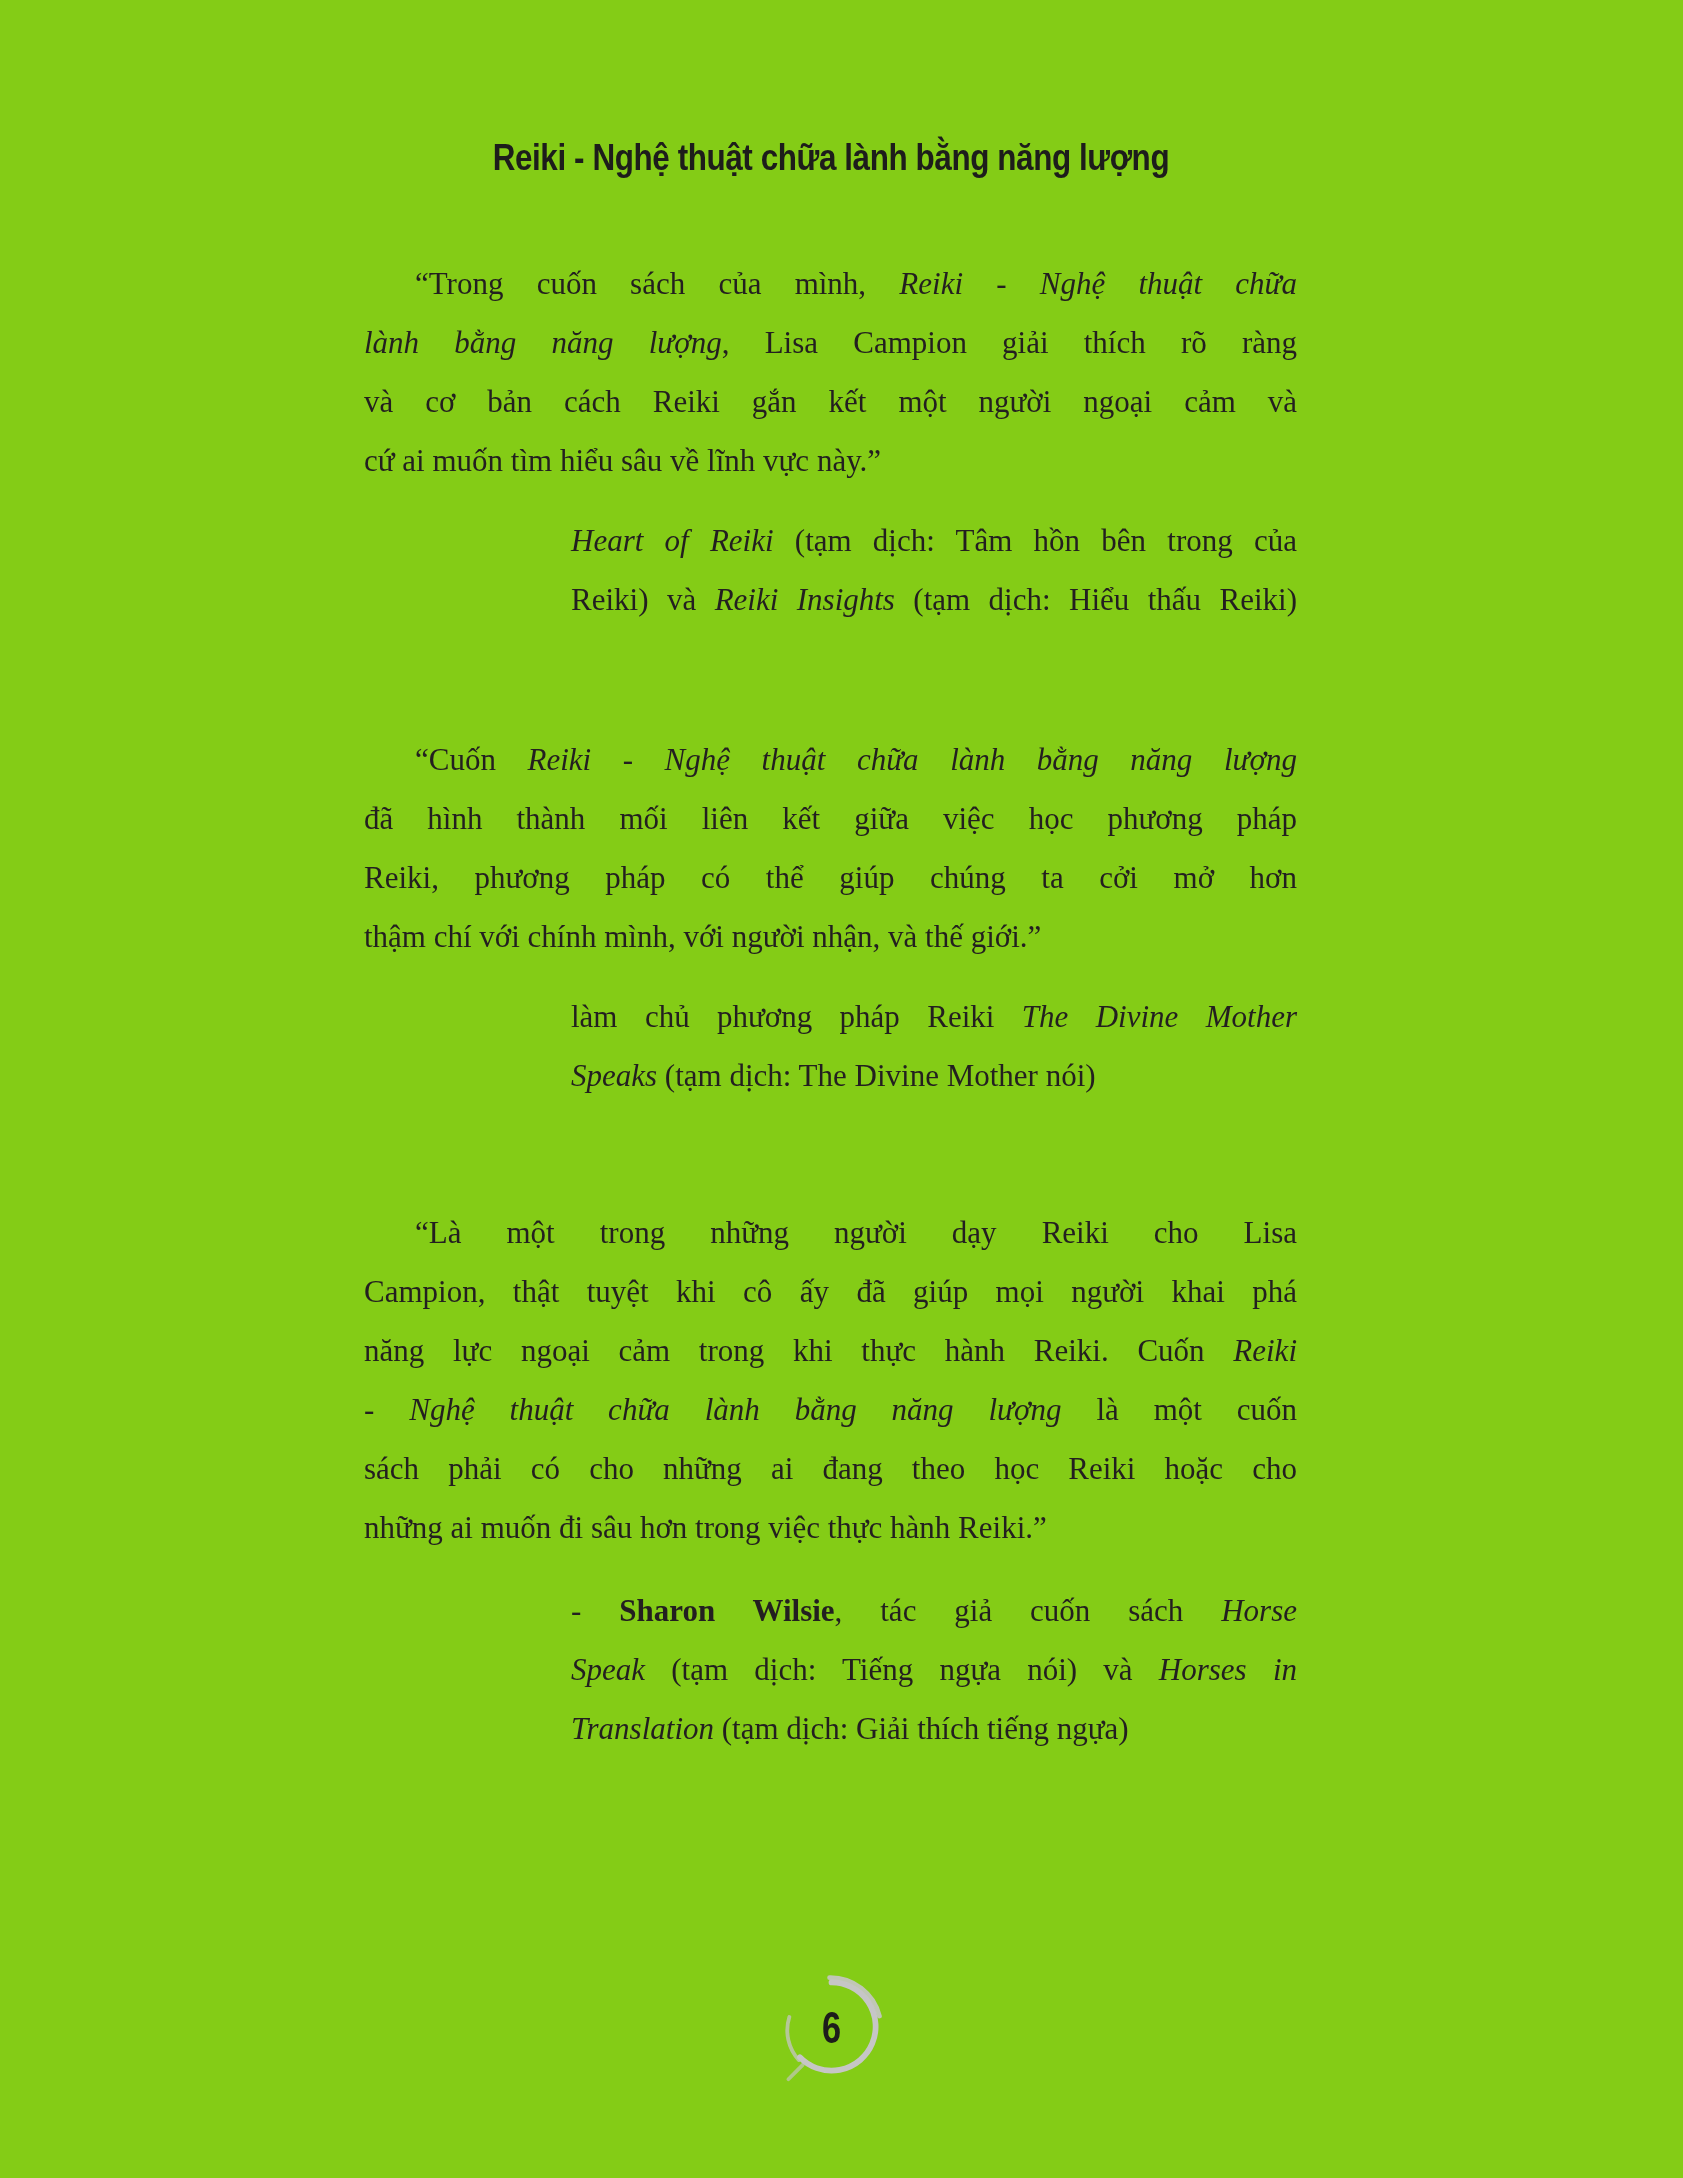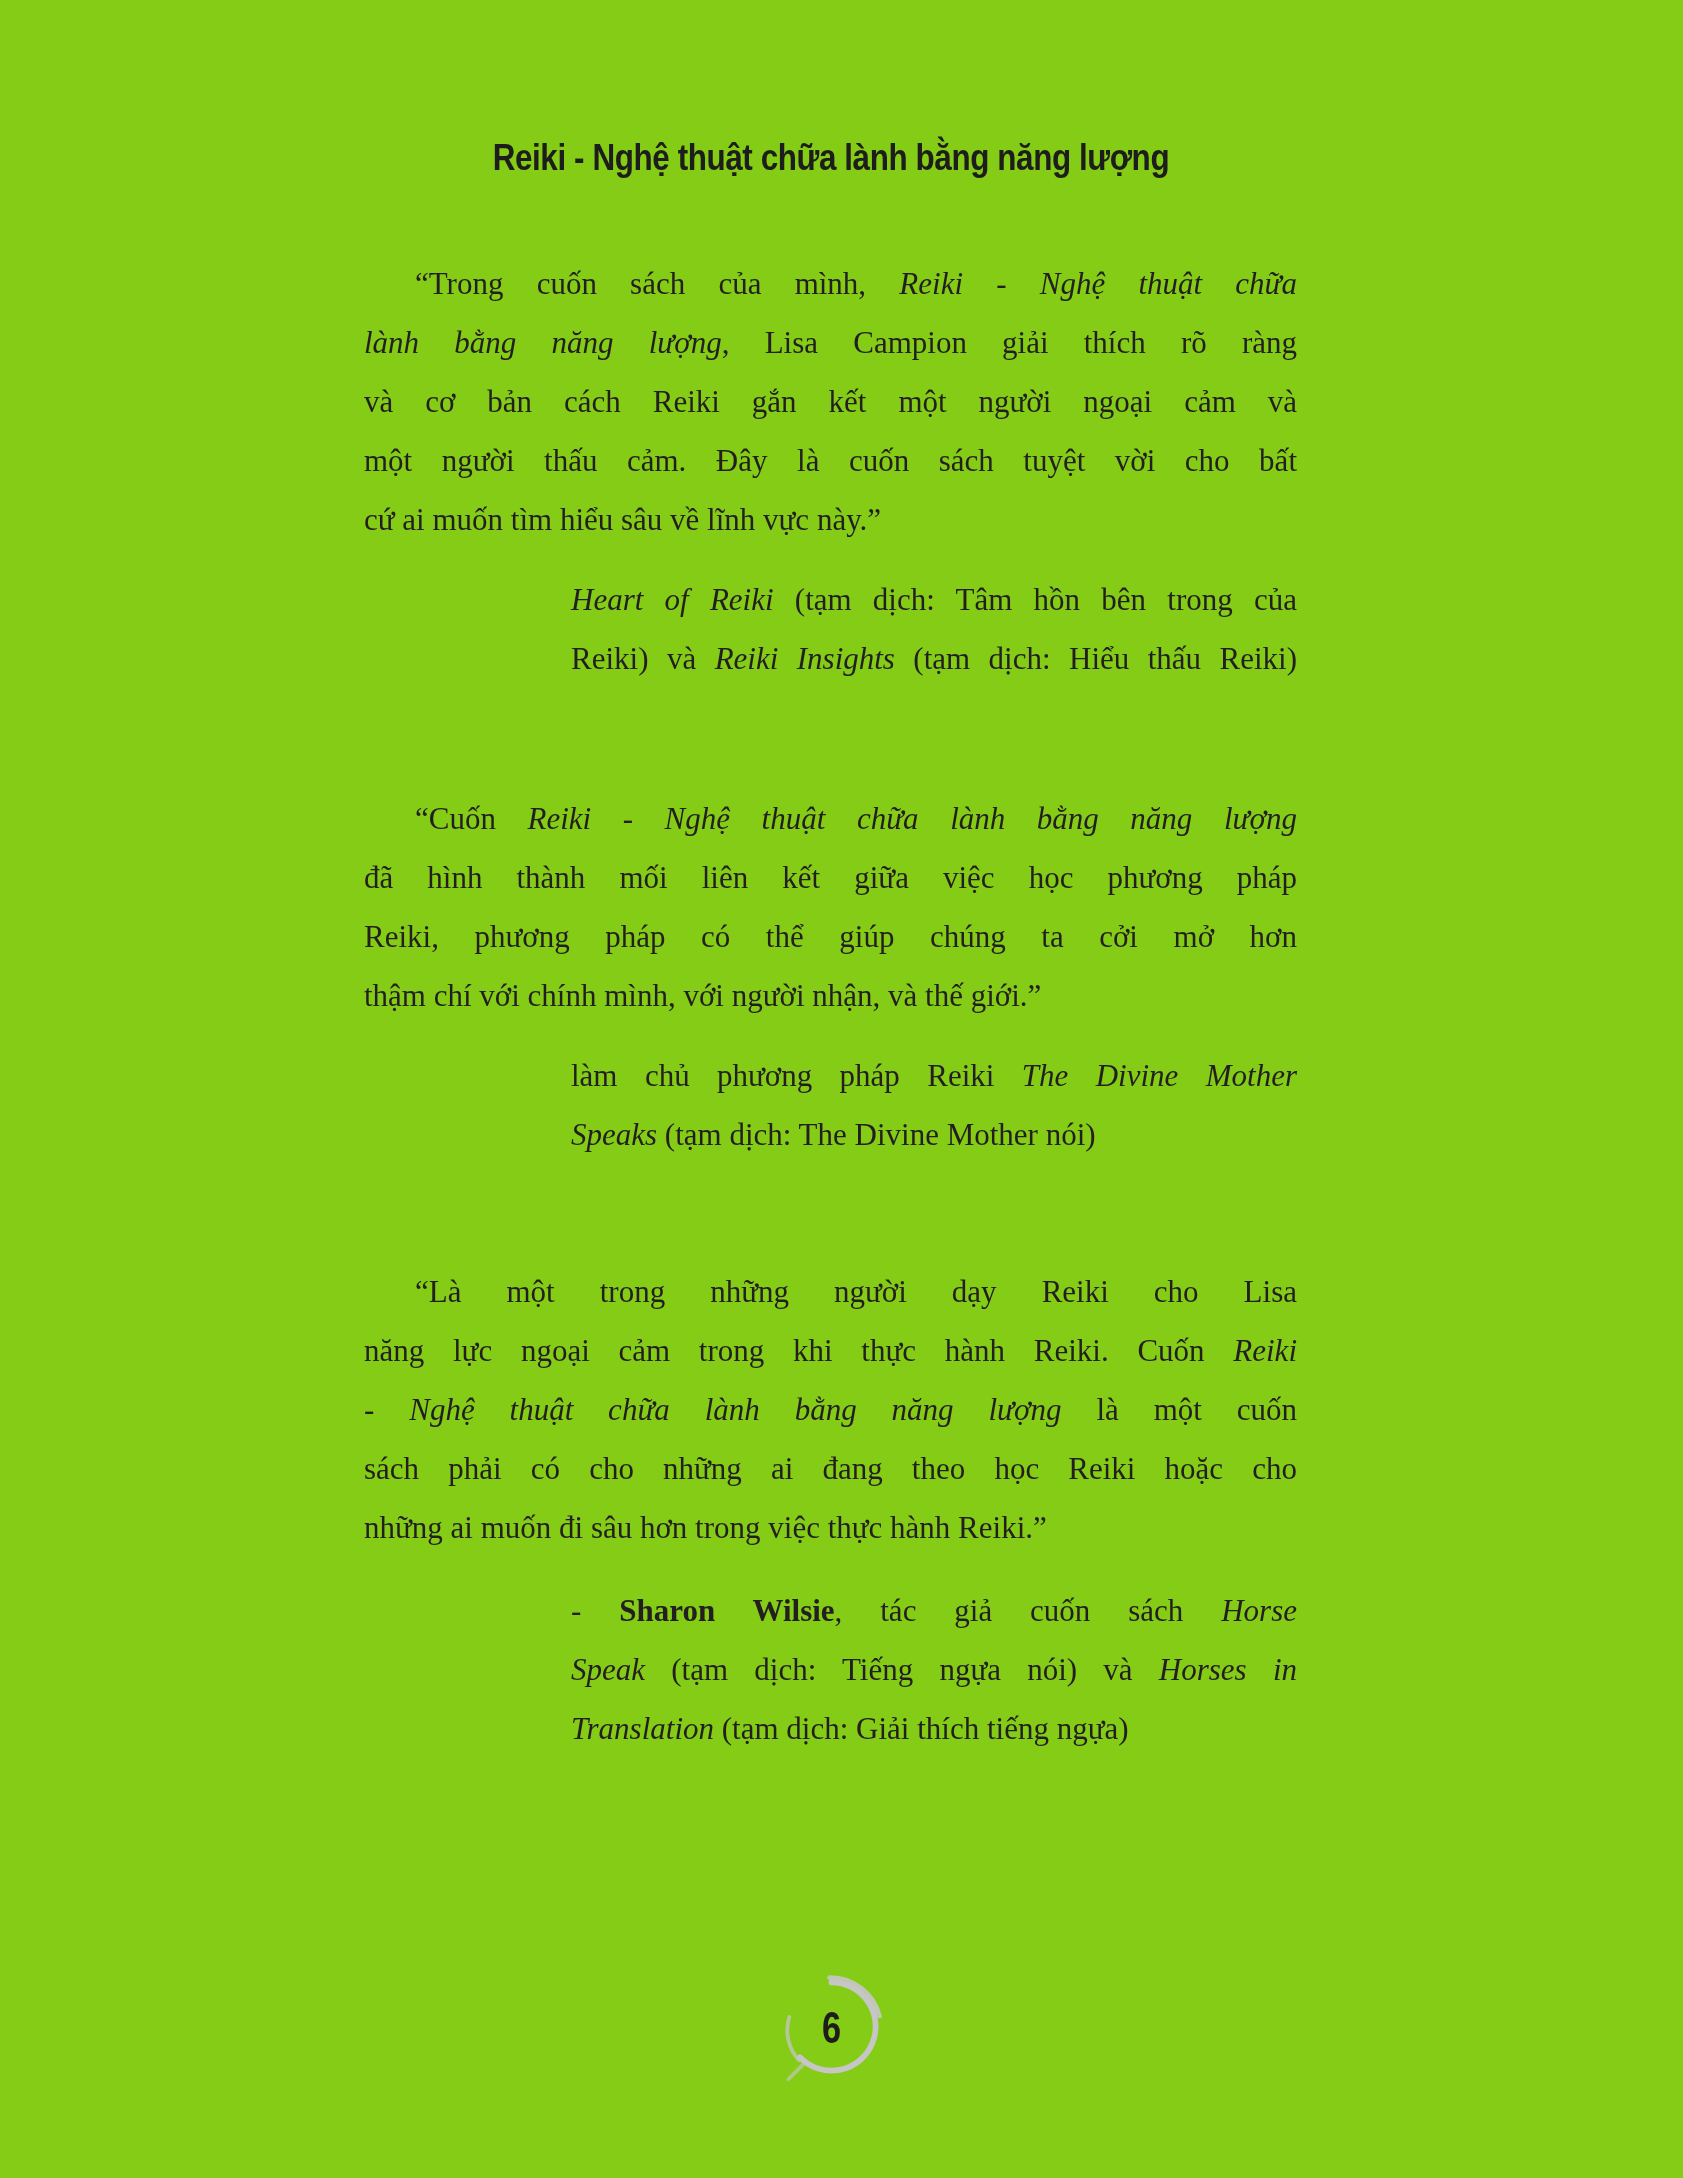--- a/index.html
+++ b/index.html
@@ -70,39 +70,39 @@
 
   <div class="header">
     <span class="htext">Reiki - Nghệ thuật chữa lành bằng năng lượng</span>
   </div>
 
   <div id="content">
       <div class="block quote q1">
         <div class="line just indent"><span class="seg s-n">“Trong cuốn sách của mình, </span><span class="seg s-i">Reiki - Nghệ thuật chữa</span></div>
         <div class="line just"><span class="seg s-i">lành bằng năng lượng</span><span class="seg s-n">, Lisa Campion giải thích rõ ràng</span></div>
         <div class="line just"><span class="seg s-n">và cơ bản cách Reiki gắn kết một người ngoại cảm và</span></div>
-        <div class="line just"><span class="seg s-n">một người thấu cảm. Đây là cuốn sách tuyệt vời cho bất</span></div>
         <div class="line"><span class="seg s-n">cứ ai muốn tìm hiểu sâu về lĩnh vực này.”</span></div>
       </div>
       <div class="block attribution a1">
         <div class="line just"><span class="seg s-i">Heart of Reiki</span><span class="seg s-n"> (tạm dịch: Tâm hồn bên trong của</span></div>
         <div class="line just"><span class="seg s-n">Reiki) và </span><span class="seg s-i">Reiki Insights</span><span class="seg s-n"> (tạm dịch: Hiểu thấu Reiki)</span></div>
       </div>
       <div class="block quote q2">
         <div class="line just indent"><span class="seg s-n">“Cuốn </span><span class="seg s-i">Reiki - Nghệ thuật chữa lành bằng năng lượng</span></div>
         <div class="line just"><span class="seg s-n">đã hình thành mối liên kết giữa việc học phương pháp</span></div>
         <div class="line just"><span class="seg s-n">Reiki, phương pháp có thể giúp chúng ta cởi mở hơn</span></div>
         <div class="line"><span class="seg s-n">thậm chí với chính mình, với người nhận, và thế giới.”</span></div>
       </div>
       <div class="block attribution a2">
         <div class="line just"><span class="seg s-n">làm chủ phương pháp Reiki </span><span class="seg s-i">The Divine Mother</span></div>
         <div class="line"><span class="seg s-i">Speaks</span><span class="seg s-n"> (tạm dịch: The Divine Mother nói)</span></div>
       </div>
       <div class="block quote q3">
         <div class="line just indent"><span class="seg s-n">“Là một trong những người dạy Reiki cho Lisa</span></div>
+        <div class="line just"><span class="seg s-n">Campion, thật tuyệt khi cô ấy đã giúp mọi người khai phá</span></div>
         <div class="line just"><span class="seg s-n">năng lực ngoại cảm trong khi thực hành Reiki. Cuốn </span><span class="seg s-i">Reiki</span></div>
         <div class="line just"><span class="seg s-i">- Nghệ thuật chữa lành bằng năng lượng</span><span class="seg s-n"> là một cuốn</span></div>
         <div class="line just"><span class="seg s-n">sách phải có cho những ai đang theo học Reiki hoặc cho</span></div>
         <div class="line"><span class="seg s-n">những ai muốn đi sâu hơn trong việc thực hành Reiki.”</span></div>
       </div>
       <div class="block attribution a3">
         <div class="line just"><span class="seg s-n">- </span><span class="seg s-b">Sharon Wilsie</span><span class="seg s-n">, tác giả cuốn sách </span><span class="seg s-i">Horse</span></div>
         <div class="line just"><span class="seg s-i">Speak</span><span class="seg s-n"> (tạm dịch: Tiếng ngựa nói) và </span><span class="seg s-i">Horses in</span></div>
         <div class="line"><span class="seg s-i">Translation</span><span class="seg s-n"> (tạm dịch: Giải thích tiếng ngựa)</span></div>
       </div>

